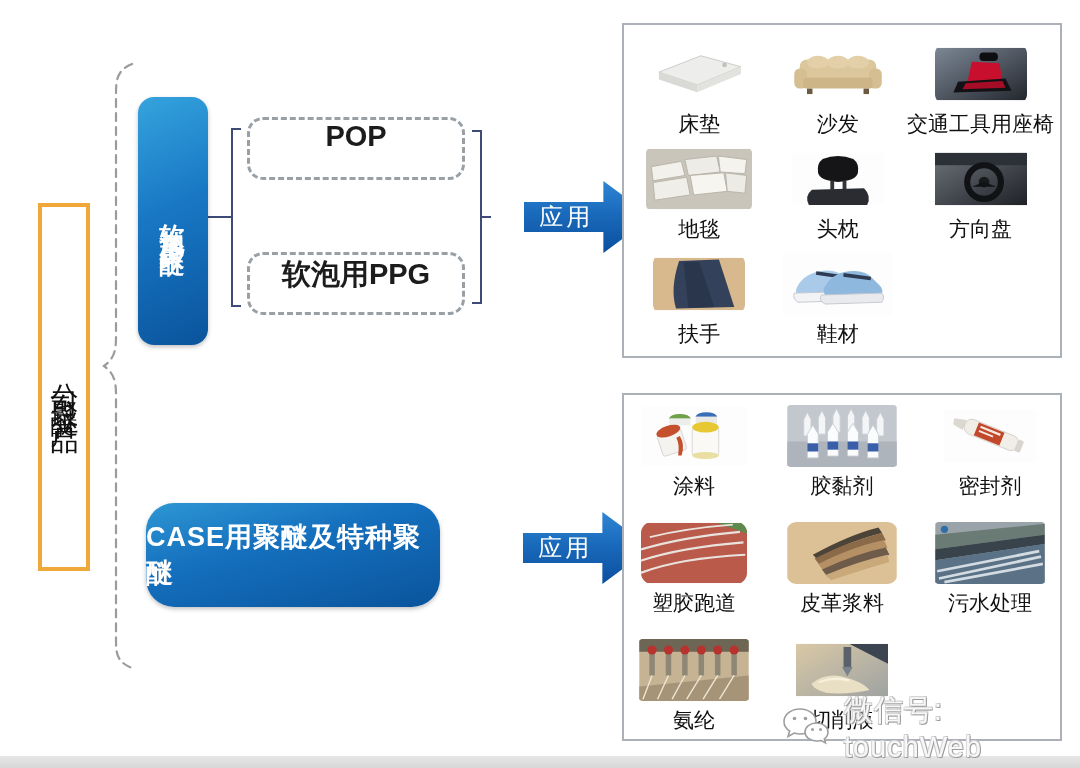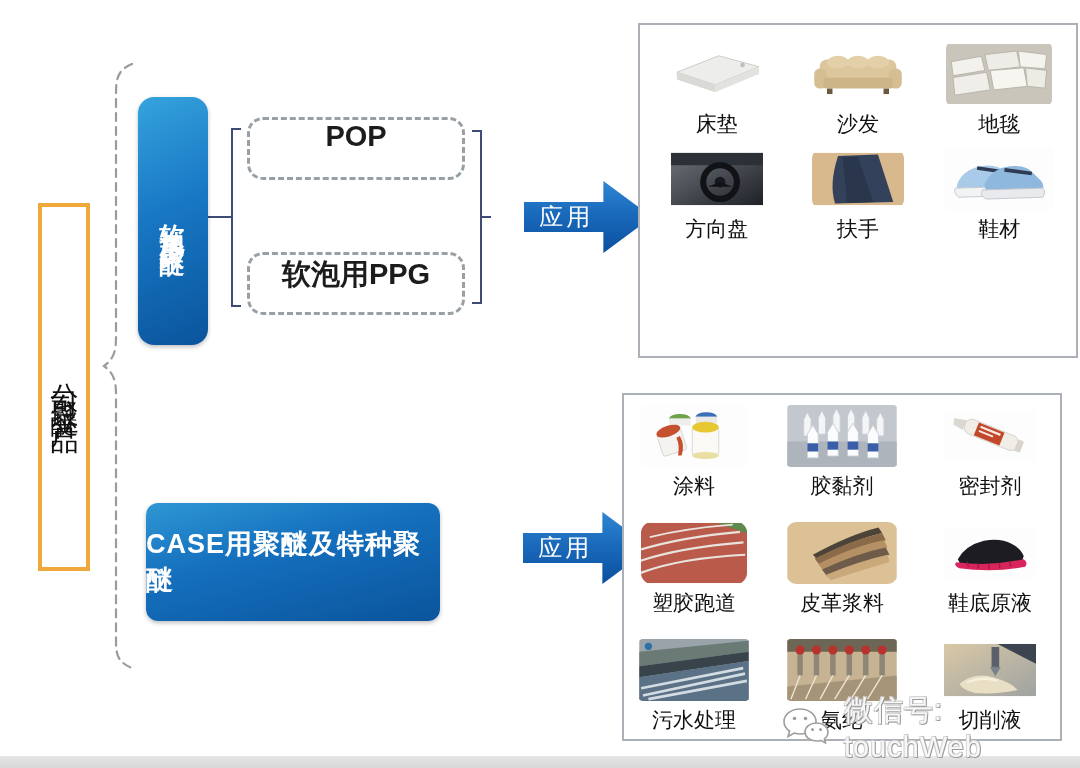--- a/index.html
+++ b/index.html
@@ -15,21 +15,21 @@
   .root-box{position:absolute;left:38px;top:203px;width:52px;height:368px;border:4px solid #F1A83B;
     background:#fff;display:flex;align-items:center;justify-content:center;box-sizing:border-box;}
   .root-box span{writing-mode:vertical-rl;font-family:"DejaVu Serif","Liberation Serif",serif;
     font-size:28px;letter-spacing:9px;color:#111;}
 
   
   .vbox{position:absolute;left:138px;top:97px;width:70px;height:248px;border-radius:16px;
     background:linear-gradient(155deg,#35A3DD 0%,#1877C4 45%,#0A549C 100%);
     display:flex;align-items:center;justify-content:center;box-shadow:0 2px 4px rgba(0,0,0,.25);}
   .vbox span{writing-mode:vertical-rl;color:#fff;font-weight:bold;font-size:25px;letter-spacing:7px;}
-  .case-box{position:absolute;left:146px;top:503px;width:294px;height:118px;border-radius:12px;
+  .case-box{position:absolute;left:146px;top:503px;width:294px;height:104px;border-radius:28px;
     background:linear-gradient(165deg,#2E97D4 0%,#1570BE 40%,#0A549C 100%);
     display:flex;align-items:center;justify-content:center;box-shadow:0 2px 4px rgba(0,0,0,.25);}
   .case-box span{color:#fff;font-weight:bold;font-size:27px;letter-spacing:1px;}
 
   
   .dashed-box{position:absolute;border:3px dashed #98A0A6;border-radius:16px;background:#fff;
     display:flex;align-items:flex-start;justify-content:center;font-weight:bold;font-size:29px;color:#1c1c1c;box-sizing:border-box;}
   #pop-box{left:247px;top:117px;width:218px;height:63px;}
   #ppg-box{left:247px;top:252px;width:218px;height:63px;}
 
@@ -41,21 +41,21 @@
     background:linear-gradient(180deg,#2F86D3 0%,#1A6ABC 45%,#0B4F9E 100%);
     clip-path:polygon(0 29%,62% 29%,62% 0,100% 50%,62% 100%,62% 71%,0 71%);
     filter:drop-shadow(1px 2px 1px rgba(10,40,80,.45));}
   .arrow-text{position:absolute;left:0;top:0;width:66%;height:100%;display:flex;align-items:center;
     justify-content:center;color:#fff;font-size:24px;letter-spacing:3px;}
 
   
   .panel{position:absolute;background:#fff;border:2px solid #ABB1B7;box-sizing:border-box;
     display:grid;grid-template-columns:1fr 1fr 1fr;grid-template-rows:1fr 1fr 1fr;
     padding:10px 6px 6px 6px;}
-  #panel1{left:622px;top:23px;width:440px;height:335px;margin-left:16px;}
+  #panel1{left:622px;top:23px;width:440px;height:335px;}
   #panel2{left:622px;top:393px;width:440px;height:348px;gap:20px;}
   .cell{display:flex;flex-direction:column;align-items:center;justify-content:flex-end;gap:5px;padding-bottom:2px;}
   .thumb{width:106px;height:62px;border-radius:5px;overflow:hidden;flex:0 0 auto;}
   .thumb svg{display:block;width:100%;height:100%;}
   .thumb.w-wide{width:124px;}
   .thumb.w-mid{width:112px;}
   .thumb.w-narrow{width:92px;}
   .thumb.r-round{border-radius:11px;}
   .app-label{font-family:"DejaVu Serif","Liberation Serif",serif;font-size:21px;color:#111;white-space:nowrap;}
 
@@ -131,37 +131,67 @@
             <rect x="12" y="28" width="14" height="22" rx="6" fill="#D5BE92"></rect>
             <rect x="94" y="28" width="14" height="22" rx="6" fill="#D5BE92"></rect>
             <rect x="22" y="38" width="76" height="12" rx="3" fill="#CDB588"></rect>
             <rect x="26" y="50" width="6" height="6" fill="#6B5A3F"></rect>
             <rect x="88" y="50" width="6" height="6" fill="#6B5A3F"></rect>
           </svg>
       </div>
       <div class="app-label">沙发</div>
     </div>
 
+    <div class="cell">
+      <div class="thumb w-narrow r-round">
+        <svg viewBox="0 0 120 68">
+            <defs>
+              <linearGradient id="gseat" x1="0" y1="0" x2="1" y2="1">
+                <stop offset="0" stop-color="#7C8795"></stop>
+                <stop offset="1" stop-color="#23272E"></stop>
+              </linearGradient>
+            </defs>
+            <rect width="120" height="68" fill="url(#gseat)"></rect>
+            <rect x="58" y="6" width="24" height="11" rx="5" fill="#0E0E10"></rect>
+            <path d="M48 18 L84 20 L88 44 L42 46 Z" fill="#C8102E"></path>
+            <path d="M30 44 L92 40 L100 56 L24 58 Z" fill="#121216"></path>
+            <path d="M40 46 L88 43 L92 52 L36 54 Z" fill="#A50D26"></path>
+          </svg>
+      </div>
+      <div class="app-label">交通工具用座椅</div>
+    </div>
 
     <div class="cell">
       <div class="thumb">
         <svg viewBox="0 0 120 68">
             <rect width="120" height="68" fill="#C9C5BB"></rect>
             <polygon points="6,20 40,14 44,30 8,36" fill="#F2F1EC" stroke="#B5B1A7"></polygon>
             <polygon points="44,12 80,8 84,26 48,30" fill="#EDECE6" stroke="#B5B1A7"></polygon>
             <polygon points="82,8 114,12 112,28 84,26" fill="#F4F3EE" stroke="#B5B1A7"></polygon>
             <polygon points="8,38 46,32 50,52 10,58" fill="#EFEEE8" stroke="#B5B1A7"></polygon>
             <polygon points="50,30 88,27 92,48 54,52" fill="#F6F5F0" stroke="#B5B1A7"></polygon>
             <polygon points="90,27 114,30 112,50 92,48" fill="#ECEBE4" stroke="#B5B1A7"></polygon>
           </svg>
       </div>
       <div class="app-label">地毯</div>
     </div>
 
 
+    <div class="cell">
+      <div class="thumb w-narrow">
+        <svg viewBox="0 0 120 68">
+            <rect width="120" height="68" fill="#FDFDFD"></rect>
+            <path d="M40 8 Q60 0 80 8 Q88 14 86 26 Q84 36 60 38 Q36 36 34 26 Q32 14 40 8 Z" fill="#151517"></path>
+            <rect x="50" y="36" width="5" height="12" fill="#33353A"></rect>
+            <rect x="66" y="36" width="5" height="12" fill="#33353A"></rect>
+            <path d="M26 48 L94 46 Q104 56 98 68 L22 68 Q16 56 26 48 Z" fill="#2A2C31"></path>
+          </svg>
+      </div>
+      <div class="app-label">头枕</div>
+    </div>
 
     <div class="cell">
       <div class="thumb w-narrow">
         <svg viewBox="0 0 120 68">
             <defs>
               <linearGradient id="gwheel" x1="0" y1="0" x2="1" y2="1">
                 <stop offset="0" stop-color="#6E737B"></stop>
                 <stop offset="1" stop-color="#1E2126"></stop>
               </linearGradient>
             </defs>
@@ -294,31 +324,20 @@
             <path d="M28 36 Q68 14 100 6 L104 12 Q70 20 32 40 Z" fill="#4C4438"></path>
             <path d="M30 40 Q70 20 104 12 L108 20 Q74 28 36 48 Z" fill="#8A6A49"></path>
             <path d="M34 46 Q74 26 106 20 L110 28 Q76 36 40 54 Z" fill="#B59064"></path>
             <path d="M38 52 Q78 34 108 28 L112 36 Q80 44 44 60 Z" fill="#6E5B49"></path>
             <path d="M42 58 Q82 42 110 36 L112 44 Q84 52 48 64 Z" fill="#C9A87A"></path>
           </svg>
       </div>
       <div class="app-label">皮革浆料</div>
     </div>
 
-    <div class="cell">
-      <div class="thumb w-narrow">
-        <svg viewBox="0 0 120 68">
-            <rect width="120" height="68" fill="#FDFDFD"></rect>
-            <path d="M18 42 Q28 24 52 18 Q74 14 88 22 Q100 28 104 38 L102 44 Q70 50 22 50 Z" fill="#1C1C22"></path>
-            <path d="M16 46 Q60 52 104 42 Q110 46 106 52 Q64 60 20 54 Q12 50 16 46 Z" fill="#D9255C"></path>
-            <path d="M30 46 L32 52 M44 48 L45 54 M58 49 L59 55 M72 48 L73 54 M86 46 L87 52" stroke="#A31C46" stroke-width="2"></path>
-          </svg>
-      </div>
-      <div class="app-label">鞋底原液</div>
-    </div>
 
     <div class="cell">
       <div class="thumb w-mid">
         <svg viewBox="0 0 120 68">
             <rect width="120" height="68" fill="#9AA3A9"></rect>
             <polygon points="0,14 120,2 120,14 0,30" fill="#6A7A74"></polygon>
             <polygon points="0,30 120,14 120,24 0,42" fill="#39434B"></polygon>
             <polygon points="0,42 120,24 120,68 0,68" fill="#5B7186"></polygon>
             <g stroke="#DFE8ED" stroke-width="3" opacity="0.9">
               <path d="M4 62 L116 38"></path>

